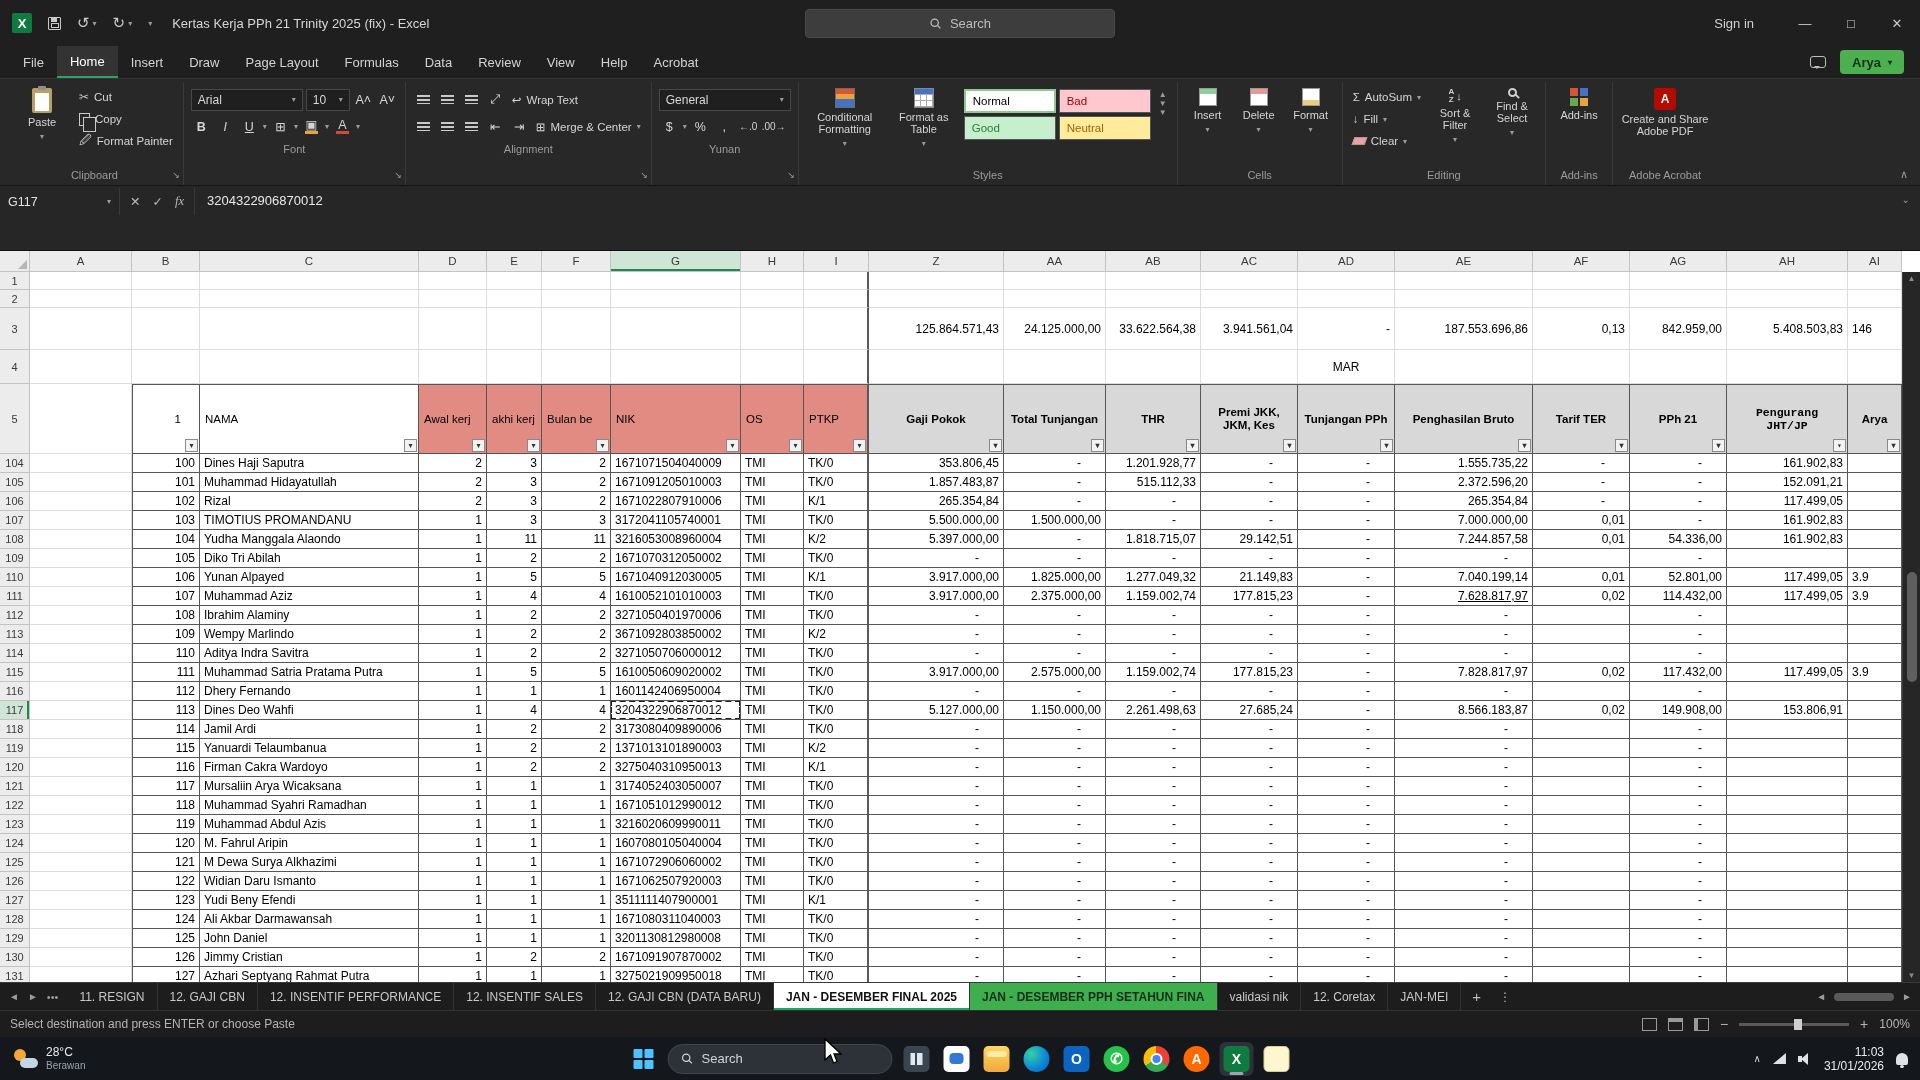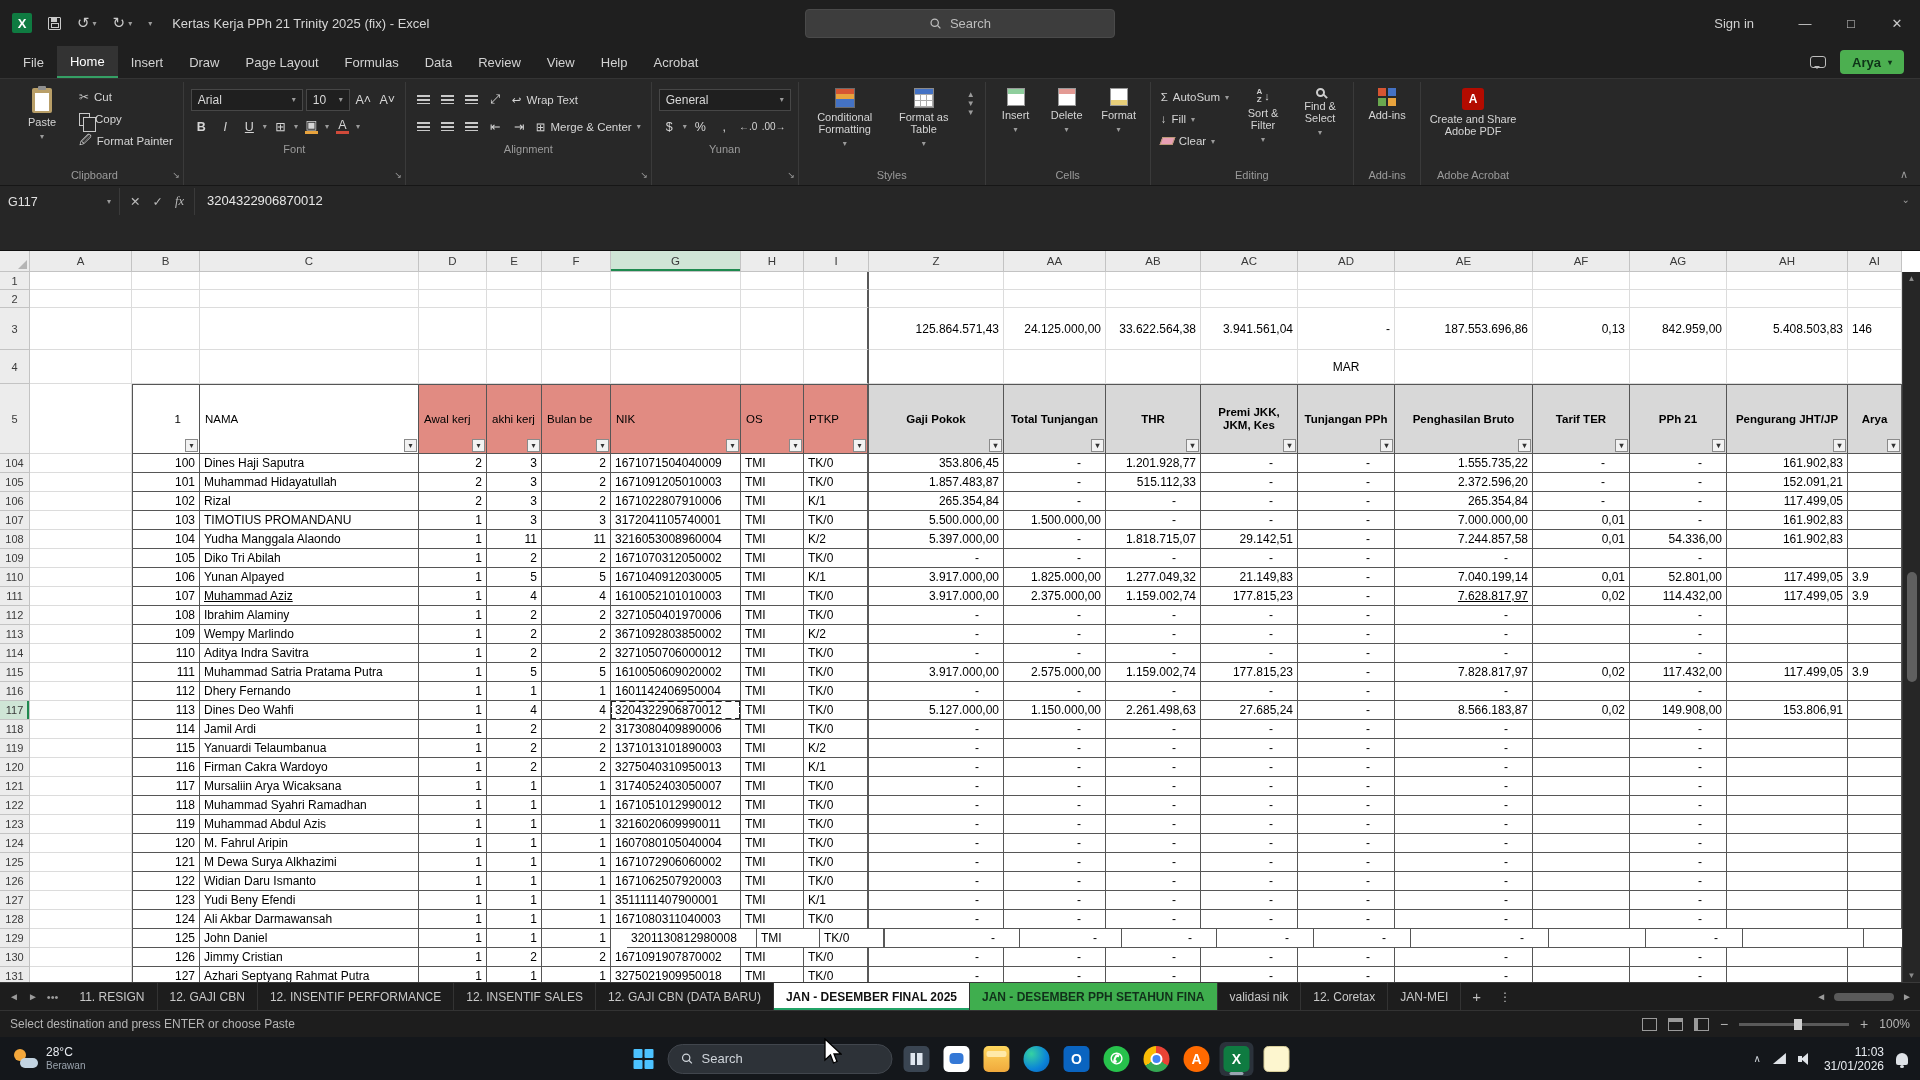--- a/index.html
+++ b/index.html
@@ -373,20 +373,26 @@
         <div class="rbig" style="width:78px">
             <span class="i-cf"></span>
             <span>Conditional Formatting</span>
             <span class="dd">▾</span>
           </div>
         <div class="rbig" style="width:70px">
             <span class="i-ft"></span>
             <span>Format as Table</span>
             <span class="dd">▾</span>
           </div>
+        <div class="stylegrid">
+          <div class="stylecell st-normal">Normal</div>
+          <div class="stylecell st-bad">Bad</div>
+          <div class="stylecell st-good">Good</div>
+          <div class="stylecell st-neutral">Neutral</div>
+        </div>
         <div class="stylescroll">
           <span>▲</span>
           <span>▼</span>
           <span>▼</span>
         </div>
       </div>
       <div class="rgl">Styles</div>
     </div>
 
     <div class="rgroup">
@@ -663,21 +669,21 @@
             <div class="fbtn">▾</div>
           </div>
           <div class="cell hcell tb hgray" style="width: 97px;">
             <span>Tarif TER</span>
             <div class="fbtn">▾</div>
           </div>
           <div class="cell hcell tb hgray" style="width: 97px;">
             <span>PPh 21</span>
             <div class="fbtn">▾</div>
           </div>
-          <div class="cell hcell tb hgray" style="width: 121px;">
+          <div class="cell hcell tb hgray" style="width: 121px; font-family: Liberation Mono, monospace;">
             <span>Pengurang JHT/JP</span>
             <div class="fbtn">▾</div>
           </div>
           <div class="cell hcell tb hgray al" style="width: 54px;">
             <span>Arya</span>
             <div class="fbtn">▾</div>
           </div>
         </div>
         <div class="grow" style="height: 19px;">
           <div class="rowhead">104</div>
@@ -830,21 +836,21 @@
           <div class="cell tb ar" style="width: 138px;">7.040.199,14</div>
           <div class="cell tb ar" style="width: 97px;">0,01</div>
           <div class="cell tb ar" style="width: 97px;">52.801,00</div>
           <div class="cell tb ar" style="width: 121px;">117.499,05</div>
           <div class="cell tb al" style="width: 54px;">3.9</div>
         </div>
         <div class="grow" style="height: 19px;">
           <div class="rowhead">111</div>
           <div class="cell" style="width: 102px;"></div>
           <div class="cell tb ar bleft" style="width: 68px;">107</div>
-          <div class="cell tb al" style="width: 219px; text-decoration: underline;">Muhammad Aziz</div>
+          <div class="cell tb al" style="width: 219px;">Muhammad Aziz</div>
           <div class="cell tb ar" style="width: 68px;">1</div>
           <div class="cell tb ar" style="width: 55px;">4</div>
           <div class="cell tb ar" style="width: 69px;">4</div>
           <div class="cell tb al" style="width: 130px;">1610052101010003</div>
           <div class="cell tb al" style="width: 63px;">TMI</div>
           <div class="cell tb al frz" style="width: 65px;">TK/0</div>
           <div class="cell tb ar" style="width: 135px;">3.917.000,00</div>
           <div class="cell tb ar" style="width: 102px;">2.375.000,00</div>
           <div class="cell tb ar" style="width: 95px;">1.159.002,74</div>
           <div class="cell tb ar" style="width: 97px;">177.815,23</div>
@@ -1230,21 +1236,21 @@
           <div class="cell tb al" style="width: 54px;"></div>
         </div>
         <div class="grow" style="height: 19px;">
           <div class="rowhead">129</div>
           <div class="cell" style="width: 102px;"></div>
           <div class="cell tb ar bleft" style="width: 68px;">125</div>
           <div class="cell tb al" style="width: 219px;">John Daniel</div>
           <div class="cell tb ar" style="width: 68px;">1</div>
           <div class="cell tb ar" style="width: 55px;">1</div>
           <div class="cell tb ar" style="width: 69px;">1</div>
-          <div class="cell tb al" style="width: 130px; margin-left: 16px;">3201130812980008</div>
+          <div class="cell tb al" style="width: 130px;">3201130812980008</div>
           <div class="cell tb al" style="width: 63px;">TMI</div>
           <div class="cell tb al frz" style="width: 65px;">TK/0</div>
           <div class="cell tb ar dash" style="width: 135px;">-</div>
           <div class="cell tb ar dash" style="width: 102px;">-</div>
           <div class="cell tb ar dash" style="width: 95px;">-</div>
           <div class="cell tb ar dash" style="width: 97px;">-</div>
           <div class="cell tb ar dash" style="width: 97px;">-</div>
           <div class="cell tb ar dash" style="width: 138px;">-</div>
           <div class="cell tb ar" style="width: 97px;"></div>
           <div class="cell tb ar dash" style="width: 97px;">-</div>

